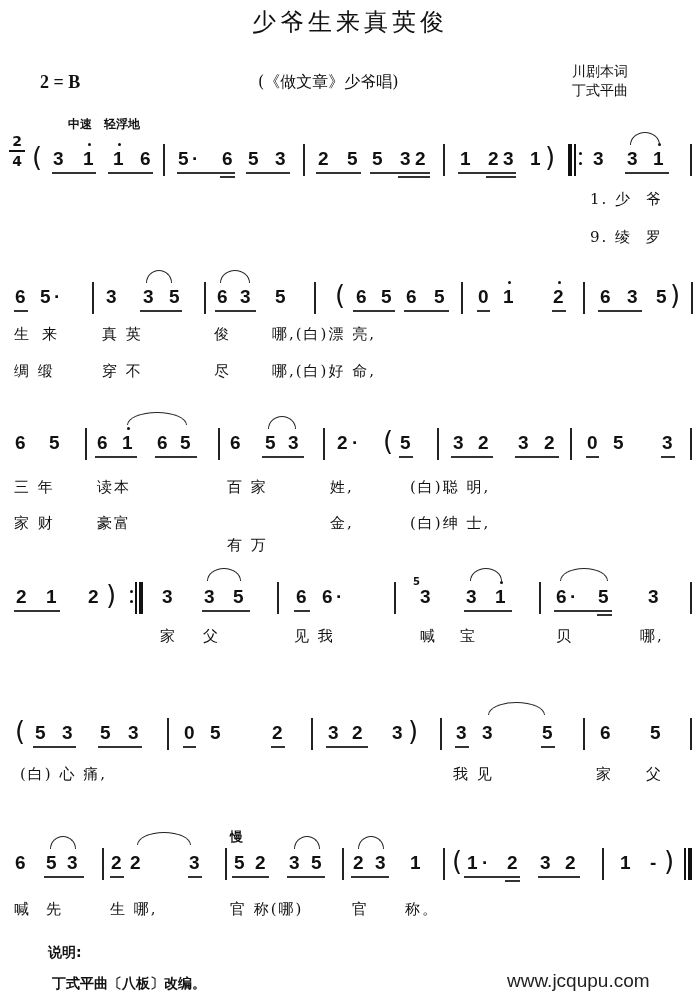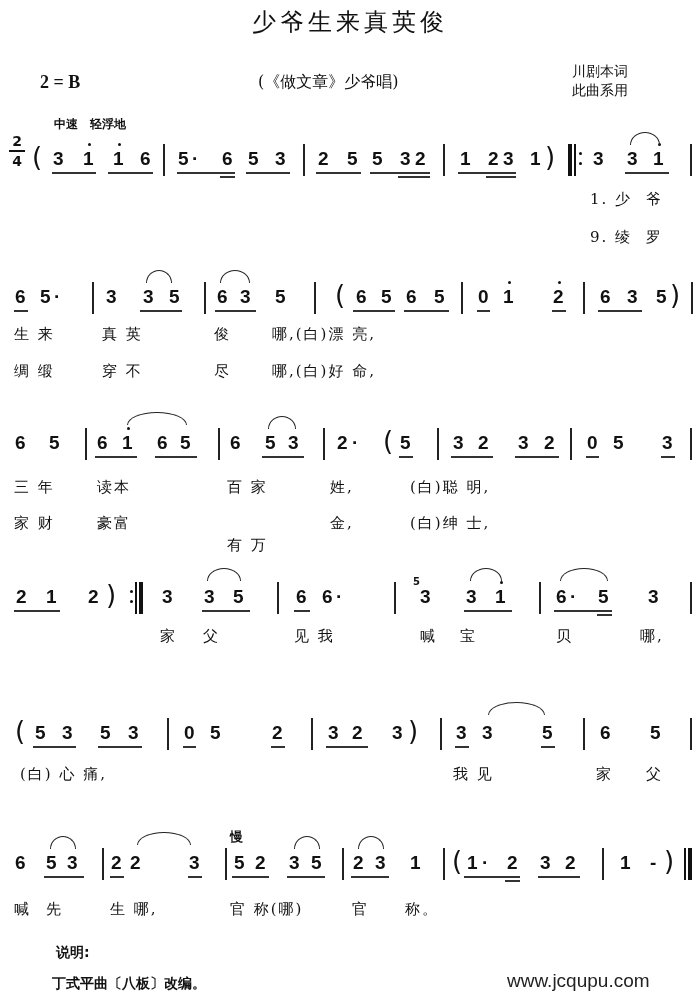--- a/index.html
+++ b/index.html
@@ -2,46 +2,46 @@
 <html><head>
 <meta charset="utf-8">
 <style>
   html, body { margin:0; padding:0; background:#ffffff; }
   body { width:700px; height:1003px; position:relative; overflow:hidden; color:#111; font-family:"DejaVu Sans","Liberation Sans",sans-serif; }
   .abs { position:absolute; white-space:nowrap; }
   .title { left:0; width:700px; top:6px; text-align:center; font-family:"DejaVu Serif","Liberation Serif",serif; font-size:24px; letter-spacing:4px; }
   .key { left:40px; top:72px; font-size:18px; font-weight:bold; font-family:"Liberation Serif",serif; }
   .subtitle { left:258px; top:72px; font-size:16px; font-family:"DejaVu Serif",serif; }
   .credits { left:572px; top:62px; font-size:14px; line-height:19px; font-family:"DejaVu Serif",serif; }
-  .tempo { left:54px; top:116px; font-size:12px; font-weight:bold;text-align:right; }
+  .tempo { left:68px; top:116px; font-size:12px; font-weight:bold;text-align:right; }
   .timesig { left:6px; top:133px; width:22px; text-align:center; font-weight:bold; font-size:14px; line-height:16px; }
   .timesig .bar { border-top:2px solid #111; margin:1px 3px; }
   .row { position:absolute; left:0; width:700px; height:40px; }
   .note { position:absolute; font-size:19px; font-weight:bold; font-family:"Liberation Sans",sans-serif; top:0; }
   .hd { position:absolute; width:3px; height:3px; background:#111; border-radius:50%; }
   .ul { position:absolute; height:1.5px; background:#333; }
   .barline { position:absolute; width:2px; background:#222; top:-4px; height:32px; }
   .tie { position:absolute; border:1.5px solid #222; border-bottom:none; border-radius:50% 50% 0 0 / 100% 100% 0 0; height:12px; }
   .paren { position:absolute; font-size:26px; font-weight:normal; top:-6px; font-family:"DejaVu Sans",sans-serif; }
   .lyric { position:absolute; font-size:15px; font-family:"DejaVu Serif","Liberation Serif",serif; letter-spacing:2px; }
   .grace { position:absolute; font-size:10px; font-weight:bold; }
   .dbl { position:absolute; top:-4px; height:32px; }
-  .footer-label { left:56px; top:944px; font-size:14px; font-weight:bold; }
+  .footer-label { left:48px; top:944px; font-size:14px; font-weight:bold; }
   .footer-text { left:52px; top:975px; font-size:14px; font-weight:bold; }
   .watermark { left:507px; top:970px; font-size:19px; font-family:"Liberation Sans",sans-serif; color:#222; }
 </style>
 </head>
 <body>
 
 <div class="abs title">少爷生来真英俊</div>
 <div class="abs key">2 = B</div>
 <div class="abs subtitle">(《做文章》少爷唱)</div>
 <div class="abs credits">
   <div>川剧本词</div>
-  <div>此曲系用</div>
+  <div>丁式平曲</div>
 </div>
 <div class="abs tempo">中速　轻浮地</div>
 <div class="abs timesig">
   <div>2</div>
   <div class="bar"></div>
   <div>4</div>
 </div>
 
 <div class="row" style="top:148px;">
   <span class="paren" style="left:32px;">(</span>
@@ -131,21 +131,21 @@
     <span class="hd" style="left:558px;top:-5px;"></span>
   <span class="ul" style="left:552px;top:24px;width:14px;"></span>
   <span class="barline" style="left:583px;"></span>
   <span class="note" style="left:600px;">6</span>
   <span class="note" style="left:627px;">3</span>
   <span class="ul" style="left:598px;top:24px;width:44px;"></span>
   <span class="note" style="left:656px;">5</span>
   <span class="paren" style="left:670px;">)</span>
   <span class="barline" style="left:691px;"></span>
 </div>
-<div class="abs lyric" style="left:14px;top:325px;">生 来</div>
+<div class="abs lyric" style="left:14px;top:325px;font-family:Liberation Mono, monospace;">生 来</div>
 <div class="abs lyric" style="left:102px;top:325px;">真 英</div>
 <div class="abs lyric" style="left:214px;top:325px;">俊</div>
 <div class="abs lyric" style="left:272px;top:325px;">哪,(白)漂 亮,</div>
 <div class="abs lyric" style="left:14px;top:362px;">绸 缎</div>
 <div class="abs lyric" style="left:102px;top:362px;">穿 不</div>
 <div class="abs lyric" style="left:214px;top:362px;">尽</div>
 <div class="abs lyric" style="left:272px;top:362px;">哪,(白)好 命,</div>
 
 <div class="row" style="top:432px;">
   <span class="note" style="left:15px;">6</span>

